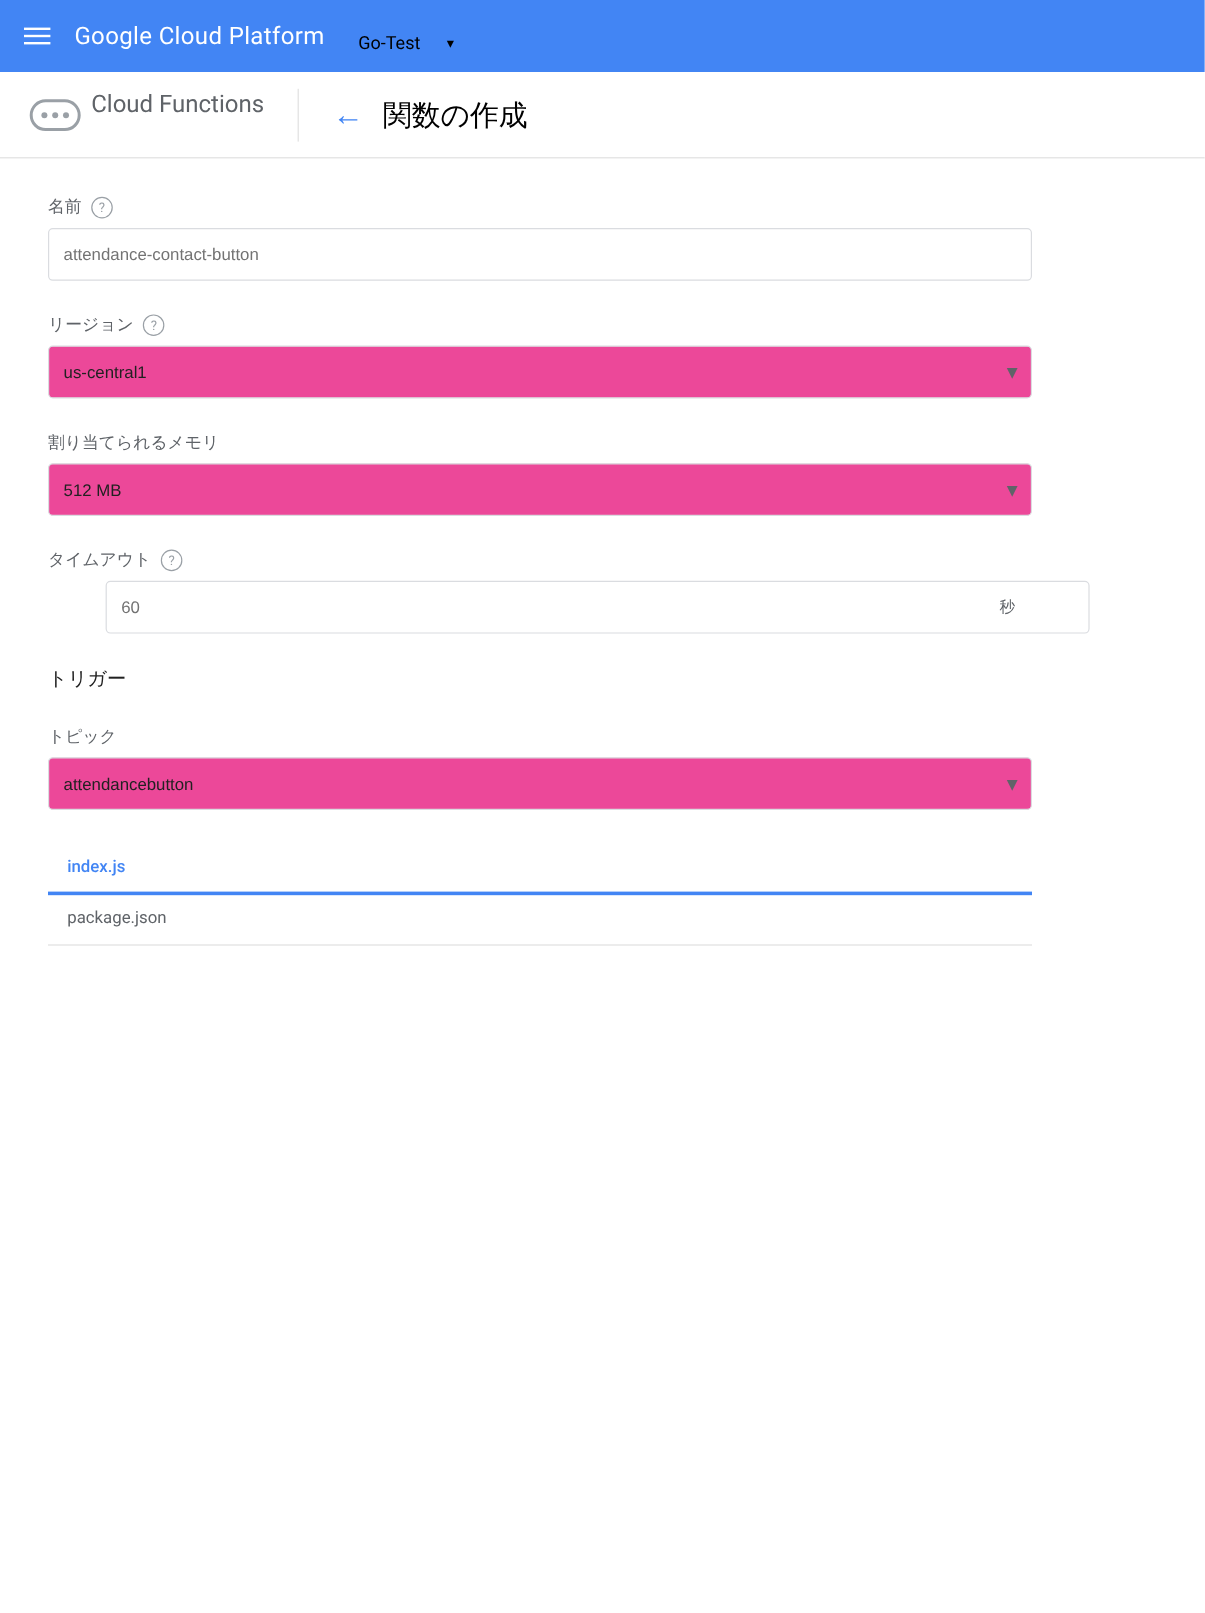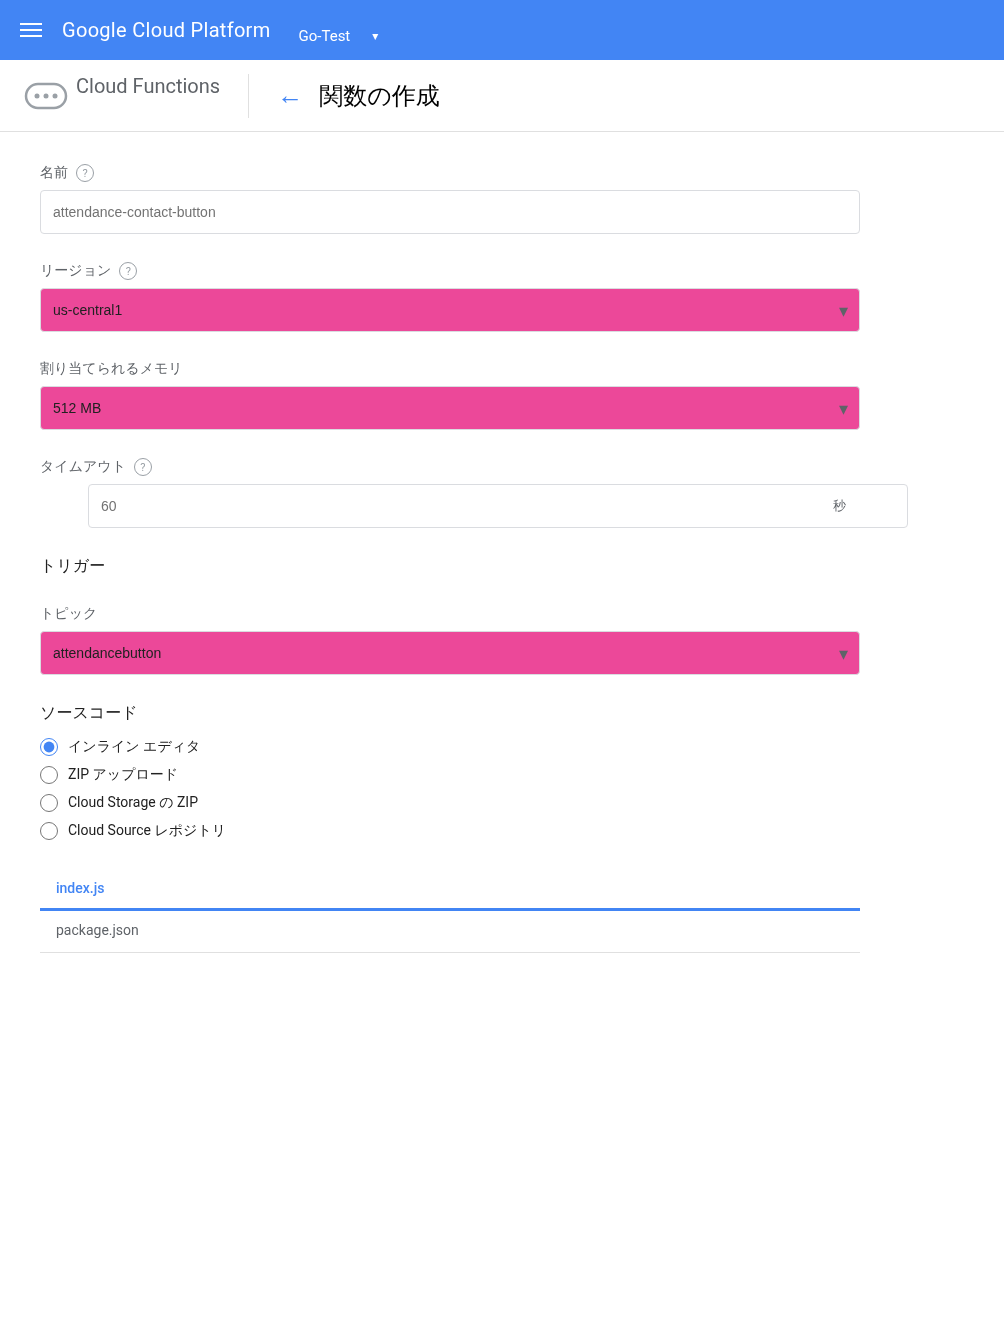--- a/index.html
+++ b/index.html
@@ -37,21 +37,21 @@
     .header-title {
       color: #fff;
       font-size: 20px;
       font-weight: 400;
       letter-spacing: 0.3px;
     }
     .header-project {
       display: flex;
       align-items: center;
       gap: 22px;
-      color: #ffffff;
+      color: #000000;
       font-size: 15px;
       cursor: pointer;
       margin-left: 8px;
       margin-top: 12px;
     }
     .header-project-arrow {
       font-size: 12px;
     }
 
     
@@ -323,40 +323,19 @@
       <span>トピック</span>
     </div>
     <div class="form-select-wrapper">
       <select class="form-select">
         <option>attendancebutton</option>
       </select>
       <span class="select-arrow">▾</span>
     </div>
   </div>
 
-  <div class="form-group">
-    <div class="section-title">ソースコード</div>
-    <div class="radio-group">
-      <label class="radio-item">
-        <input class="radio-input" type="radio" name="source" checked="" style="">
-        <span class="radio-label">インライン エディタ</span>
-      </label>
-      <label class="radio-item">
-        <input class="radio-input" type="radio" name="source" style="">
-        <span class="radio-label">ZIP アップロード</span>
-      </label>
-      <label class="radio-item">
-        <input class="radio-input" type="radio" name="source" style="">
-        <span class="radio-label">Cloud Storage の ZIP</span>
-      </label>
-      <label class="radio-item">
-        <input class="radio-input" type="radio" name="source" style="">
-        <span class="radio-label">Cloud Source レポジトリ</span>
-      </label>
-    </div>
-  </div>
 
   <div class="tabs">
     <div class="tab active">index.js</div>
     <div class="tab">package.json</div>
   </div>
 
 </main>
 
 </body></html>

